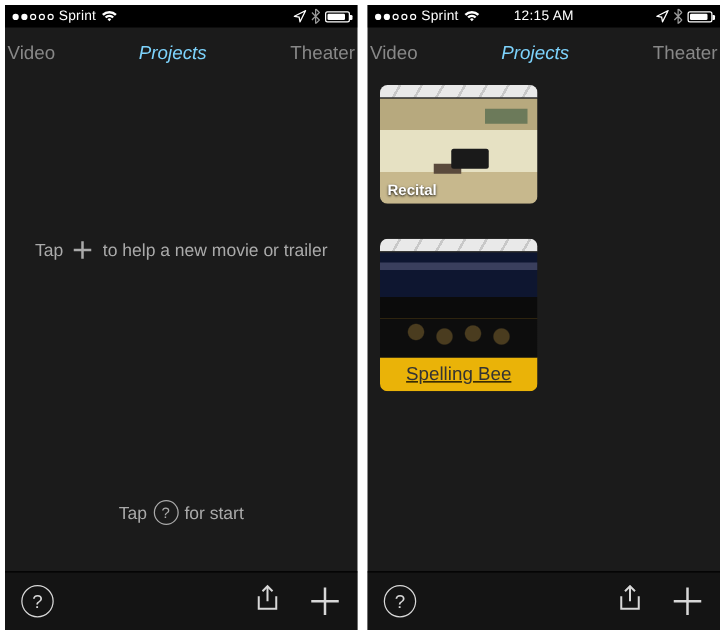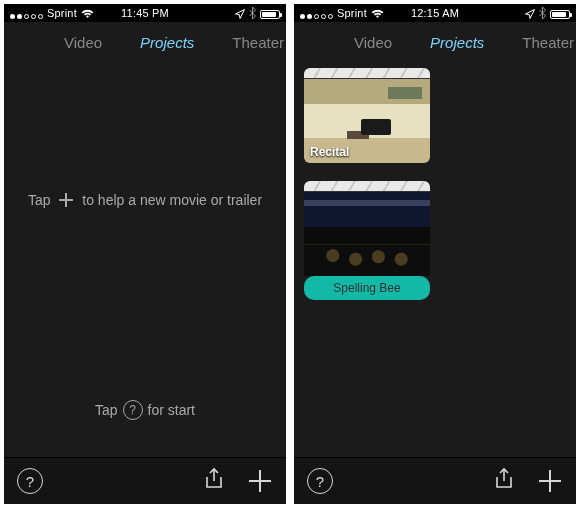--- a/index.html
+++ b/index.html
@@ -34,21 +34,21 @@
     font-size: 11px;
     font-weight: 500;
     display: flex;
     align-items: center;
     padding: 0 6px;
     position: relative;
     letter-spacing: 0.2px;
   }
   .sb-left, .sb-right {
     display: flex;
-    align-items: flex-end;
+    align-items: center;
     gap: 4px;
   }
   .sb-center {
     position: absolute;
     left: 0; right: 0;
     text-align: center;
     font-size: 11px;
     pointer-events: none;
   }
   .sb-right { margin-left: auto; }
@@ -70,21 +70,21 @@
   .batt::after {
     content:""; position:absolute; right:-3px; top:2px;
     width:2px; height:4px; background:#fff; border-radius:0 1px 1px 0;
   }
   .batt .fill { position:absolute; left:1px; top:1px; bottom:1px; width:14px; background:#fff; border-radius:1px; }
 
   
   .tabs {
     height: 40px;
     display: flex;
-    justify-content: flex-end;
+    justify-content: space-between;
     align-items: center;
     gap: 34px;
     color: #888;
     font-size: 15px;
     font-weight: 300;
   }
   .tab { padding: 4px 2px; cursor: pointer; }
   .tab.active { color: #7dd3fc; font-weight: 500; font-style: italic; }
 
   
@@ -135,22 +135,23 @@
     display: inline-flex;
     align-items: center;
     justify-content: center;
     line-height: 1;
   }
 
   
   .proj-grid {
     display: flex;
     flex-wrap: wrap;
-    gap: 18px;
+    gap: 28px;
     padding: 6px 10px;
+    text-decoration: underline;
   }
   .proj {
     width: 126px;
     border-radius: 6px;
     overflow: hidden;
     cursor: pointer;
   }
   .clapper {
     height: 10px;
     background: repeating-linear-gradient(
@@ -167,27 +168,26 @@
   }
   .thumb .overlay-label {
     position: absolute;
     left: 6px; bottom: 4px;
     color: #fff;
     font-size: 12px;
     font-weight: 600;
     text-shadow: 0 1px 2px #000;
   }
   .caption {
-    background: #14b8a6;
+    background: #eab308;
     color: #333;
-    font-size: 12px;
+    font-size: 15px;
     padding: 5px 6px;
     text-align: center;
     font-weight: 400;
-    border-radius: 10px;
   }
   
   .thumb.recital {
     background:
       linear-gradient(to bottom, #b7a97e 0 30%, #e6e1c3 30% 70%, #c7b88d 70% 100%);
   }
   .thumb.recital::before {
     content:""; position:absolute; right:8px; top:8px;
     width:34px; height:12px; background:#6c7a5a;
   }
@@ -280,21 +280,20 @@
             <span class="empty"></span>
             <span class="empty"></span>
         </span>
         <span>Sprint</span>
         <span class="wifi-icon">
           <svg width="13" height="10" viewBox="0 0 13 10">
               <path d="M6.5 9 L5 7.3 A2.2 2.2 0 0 1 8 7.3 Z M2.8 5.3 A5.4 5.4 0 0 1 10.2 5.3 L8.8 6.6 A3.4 3.4 0 0 0 4.2 6.6 Z M0.6 3.2 A8.6 8.6 0 0 1 12.4 3.2 L11 4.5 A6.6 6.6 0 0 0 2 4.5 Z" fill="#fff"></path>
             </svg>
         </span>
       </div>
-      <div class="sb-center">11:45 PM</div>
       <div class="sb-right">
         <span class="loc-icon">
           <svg width="10" height="10" viewBox="0 0 10 10">
               <path d="M0.5 5 L9.5 0.5 L5 9.5 L4.3 5.7 Z" fill="none" stroke="#fff" stroke-width="1"></path>
             </svg>
         </span>
         <span class="bt-icon">
           <svg width="7" height="12" viewBox="0 0 7 12">
               <path d="M3.5 0 L3.5 12 L6.5 9 L0.5 3 M3.5 0 L6.5 3 L0.5 9" fill="none" stroke="#9a9a9a" stroke-width="1"></path>
             </svg>

